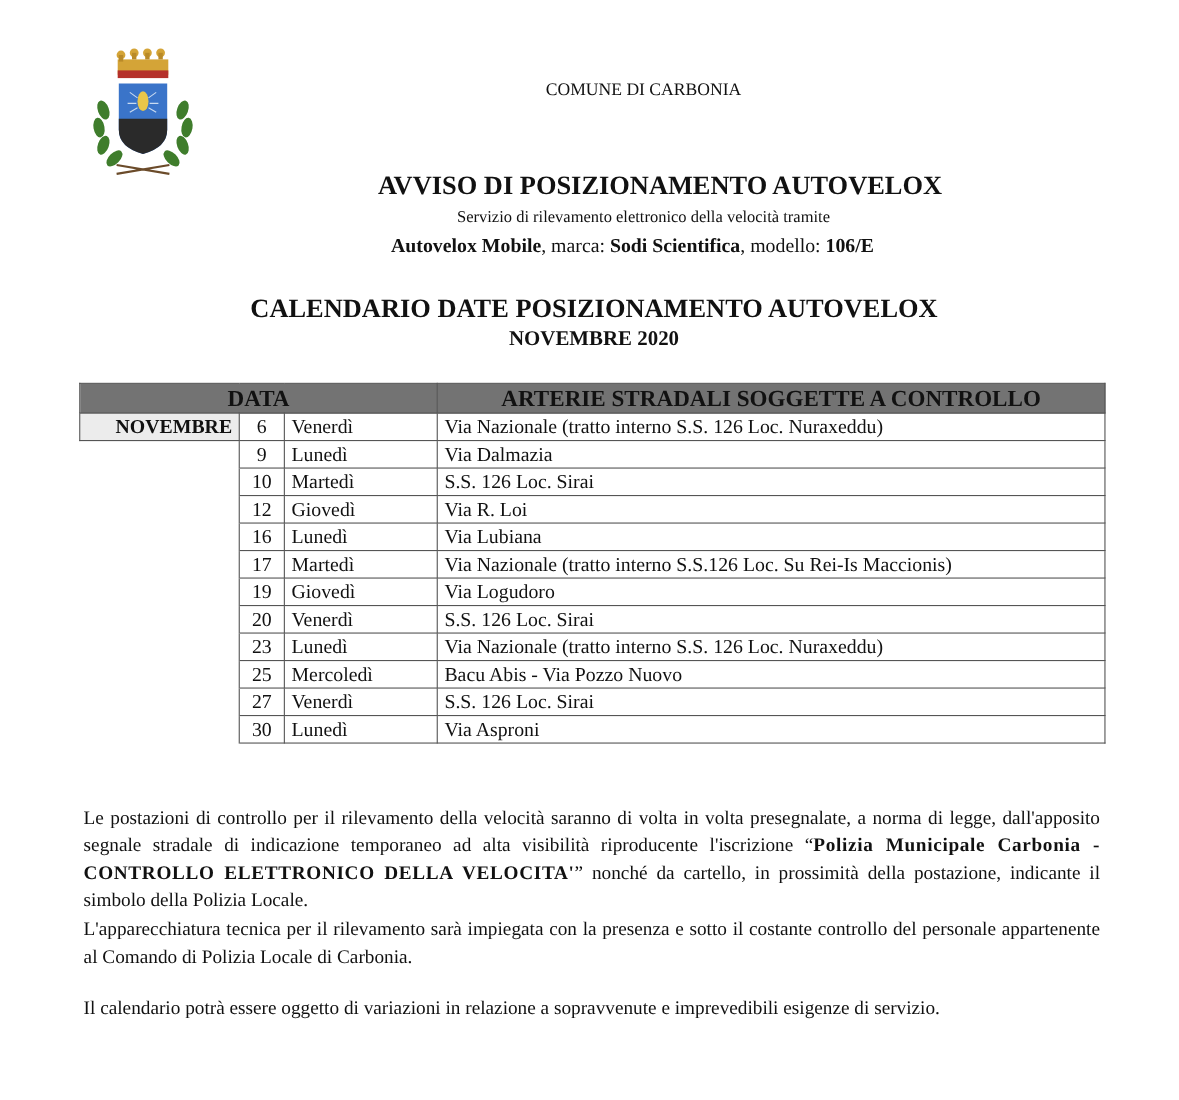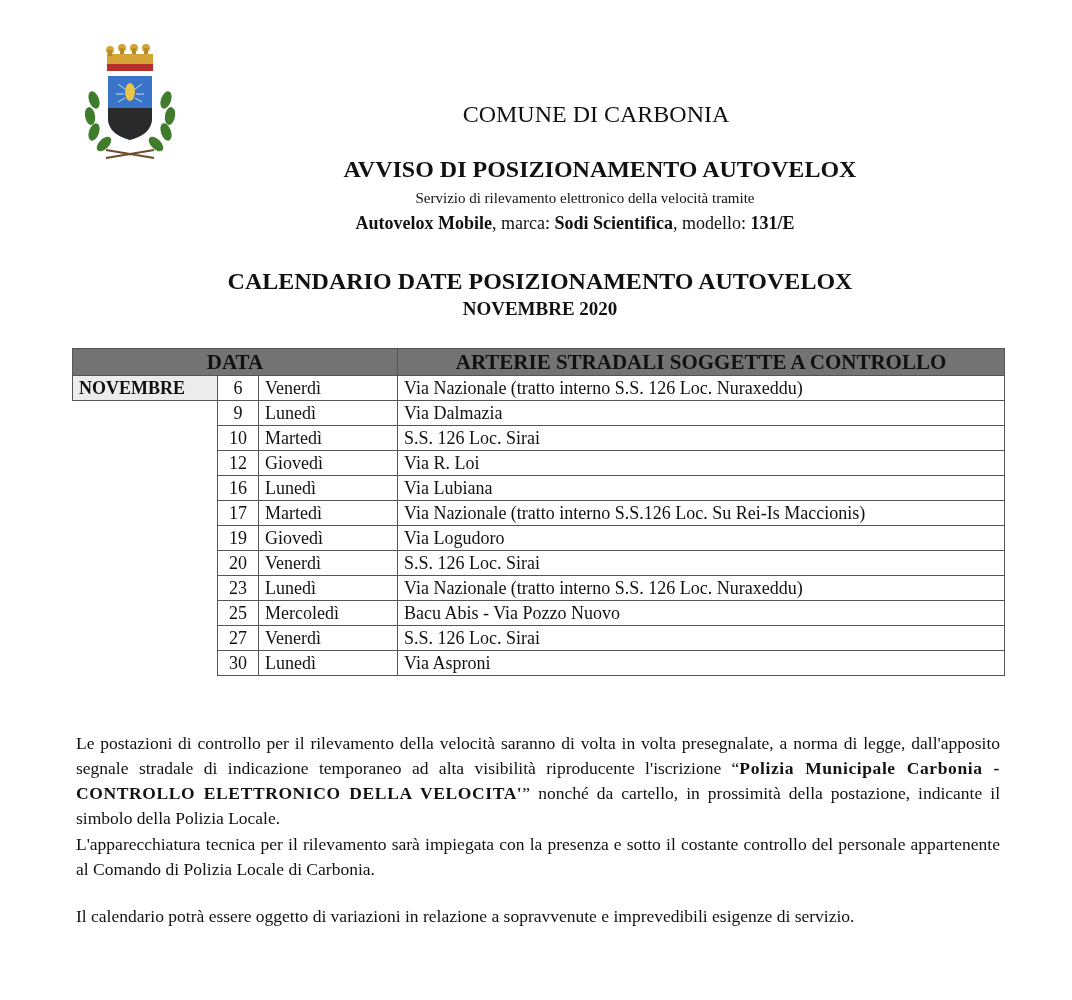--- a/index.html
+++ b/index.html
@@ -1,32 +1,32 @@
 <!DOCTYPE html>
 <html><head>
 <meta charset="utf-8">
 <style>
   html, body { margin: 0; padding: 0; background: #ffffff; }
   body { width: 1072px; height: 1000px; position: relative; overflow: hidden;
          font-family: "Liberation Serif", "DejaVu Serif", serif; color: #111; }
   .abs { position: absolute; }
   .logo { left: 74px; top: 40px; width: 112px; height: 128px; }
-  .h1 { top: 66px; left: 304px; width: 584px; font-size: 24px; line-height: 32px; text-align: center; margin-top: 32px; }
+  .h1 { top: 66px; left: 293px; width: 584px; font-size: 16px; line-height: 32px; text-align: center; }
   .h2 { top: 154px; left: 300px; width: 600px; font-size: 24px; line-height: 30px; text-align: center; font-weight: bold; }
   .sub1 { top: 186px; left: 290px; width: 590px; font-size: 15px; line-height: 24px; text-align: center; }
   .sub2 { top: 211px; left: 270px; width: 610px; font-size: 18px; line-height: 24px; text-align: center; }
   .sub2 b { font-weight: bold; }
   .cal1 { top: 266px; left: 160px; width: 760px; font-size: 24px; line-height: 30px; text-align: center; font-weight: bold; }
   .cal2 { top: 296px; left: 160px; width: 760px; font-size: 19px; line-height: 26px; text-align: center; font-weight: bold; }
 
   table.sched { position: absolute; left: 72px; top: 348px; border-collapse: collapse;
                 font-size: 18px; line-height: 22px; }
   table.sched td, table.sched th { padding: 0 6px; height: 24px; border: 1.5px solid #555; white-space: nowrap; }
   table.sched th { background: #737373; font-weight: bold; font-size: 21px; height: 26px; }
-  table.sched td.month { font-weight: bold; background: #ececec; width: 132px; text-align: left; }
+  table.sched td.month { font-weight: bold; background: #ececec; width: 132px; text-align: right; }
   table.sched td.empty { border: none; border-right: 1.5px solid #555; background: transparent; }
   table.sched td.day { width: 28px; text-align: center; }
   table.sched td.wd { width: 126px; }
   table.sched td.road { width: 594px; }
 
   .para { left: 76px; width: 924px; font-size: 17.5px; line-height: 25px; text-align: justify; }
   .p1 { top: 731px; }
   .p2 { top: 832px; }
   .p3 { top: 904px; }
   .para b { font-weight: bold; letter-spacing: 0.6px; }
@@ -76,21 +76,21 @@
   </svg>
 </div>
 
 <div class="abs h1">
   <div>COMUNE DI CARBONIA</div>
 </div>
 
 <div class="abs h2">AVVISO DI POSIZIONAMENTO AUTOVELOX</div>
 <div class="abs sub1">Servizio di rilevamento elettronico della velocità tramite</div>
 <div class="abs sub2">
-  <b>Autovelox Mobile</b><span>, marca: </span><b>Sodi Scientifica</b><span>, modello: </span><b>131/E</b>
+  <b>Autovelox Mobile</b><span>, marca: </span><b>Sodi Scientifica</b><span>, modello: </span><b>106/E</b>
 </div>
 
 <div class="abs cal1">CALENDARIO DATE POSIZIONAMENTO AUTOVELOX</div>
 <div class="abs cal2">NOVEMBRE 2020</div>
 
 <table class="sched">
   <tbody>
       <tr>
     <th colspan="3">DATA</th>
     <th>ARTERIE STRADALI SOGGETTE A CONTROLLO</th>

